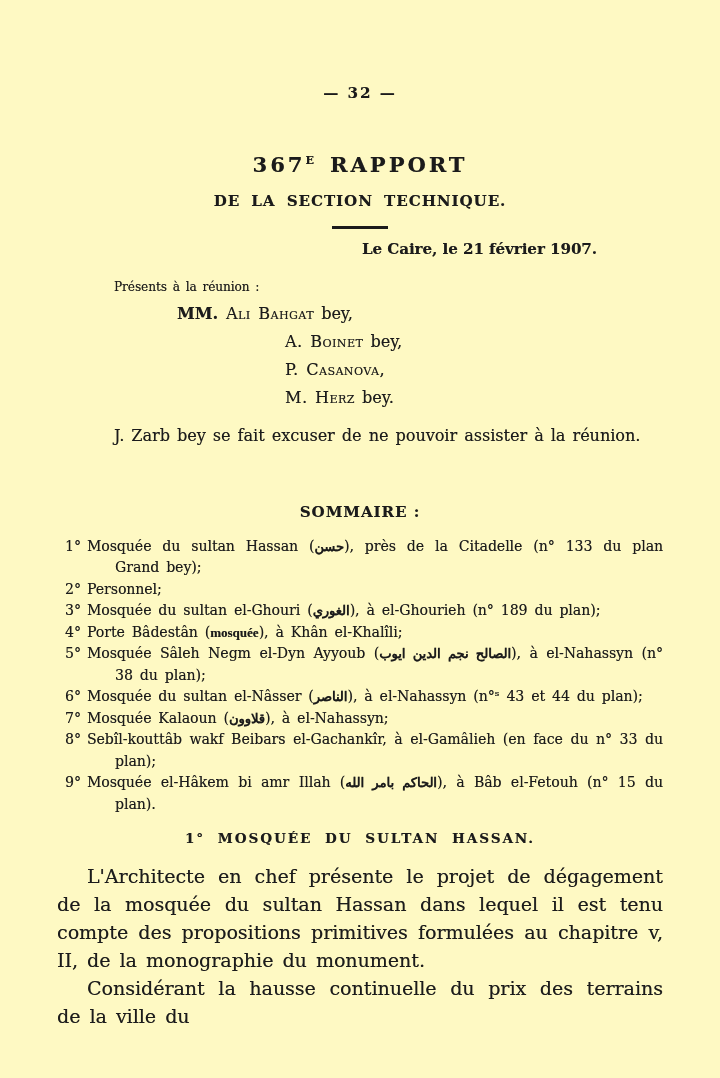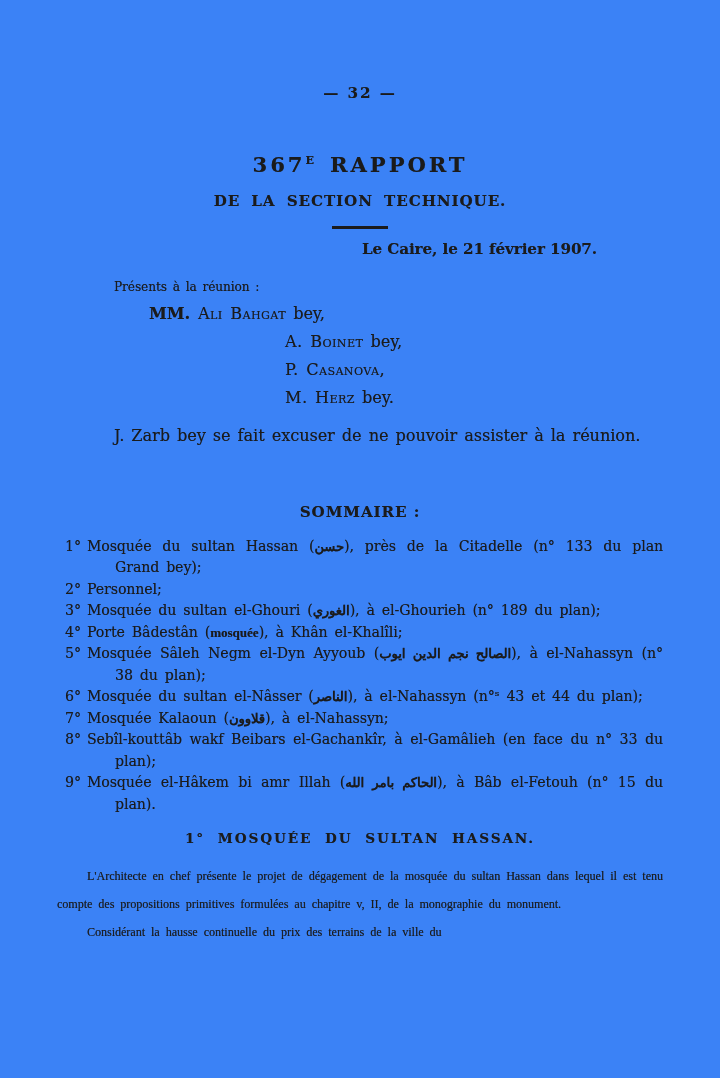--- a/index.html
+++ b/index.html
@@ -5,21 +5,21 @@
   html, body {
     margin: 0;
     padding: 0;
     background: #ffffff;
   }
   .page {
     position: relative;
     width: 720px;
     height: 1078px;
     margin: 0 auto;
-    background: #3b82f6;
+    background: #fef9c3;
     overflow: hidden;
     font-family: "DejaVu Serif", "Liberation Serif", serif;
     color: #1b1b1b;
     text-shadow: 0.25px 0.25px 0 rgba(20,20,20,0.55);
   }
   .content {
     margin: 0 57px;
     width: 606px;
   }
   .page-number {
@@ -74,21 +74,21 @@
     text-indent: 57px;
     word-spacing: 2px;
   }
   .attendees {
     margin-top: 6px;
     font-size: 16px;
     line-height: 28px;
     word-spacing: 2px;
   }
   .att-row { margin-left: 228px; }
-  .att-row.first { margin-left: 92px; }
+  .att-row.first { margin-left: 120px; }
   .mm { font-weight: 600; margin-right: 8px; }
   .sc { font-variant: small-caps; letter-spacing: 0.5px; }
   .excuse-line {
     margin-top: 14px;
     font-size: 16px;
     text-indent: 57px;
     word-spacing: 2px;
   }
   .sommaire-heading {
     margin-top: 58px;
@@ -117,25 +117,24 @@
   .section-heading {
     margin-top: 15px;
     text-align: center;
     font-size: 13.5px;
     font-weight: bold;
     letter-spacing: 2px;
     word-spacing: 6px;
   }
   .body-paragraphs {
     margin-top: 16px;
-    font-size: 12px;
+    font-size: 19px;
     line-height: 28px;
     text-align: justify;
     word-spacing: 3px;
-    font-family: Liberation Serif, serif;
   }
   .body-paragraphs p {
     margin: 0;
     text-indent: 30px;
   }
 </style>
 </head>
 <body>
 
 <div class="page">

